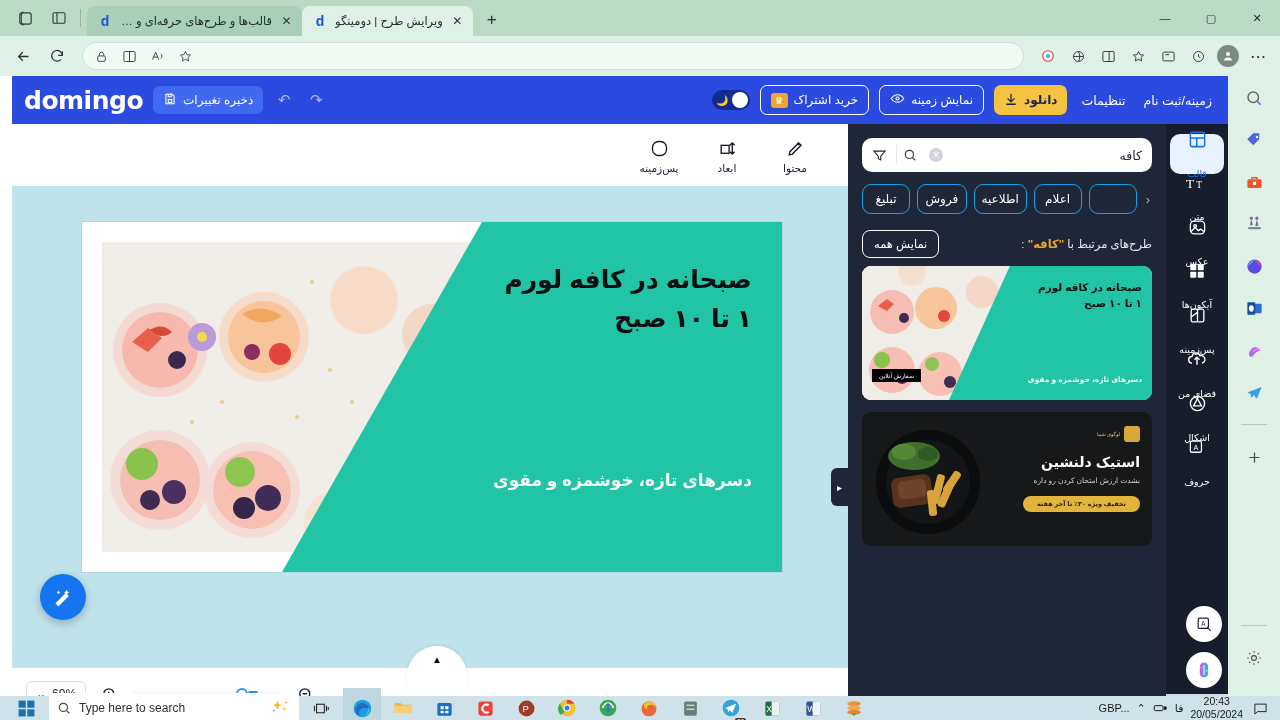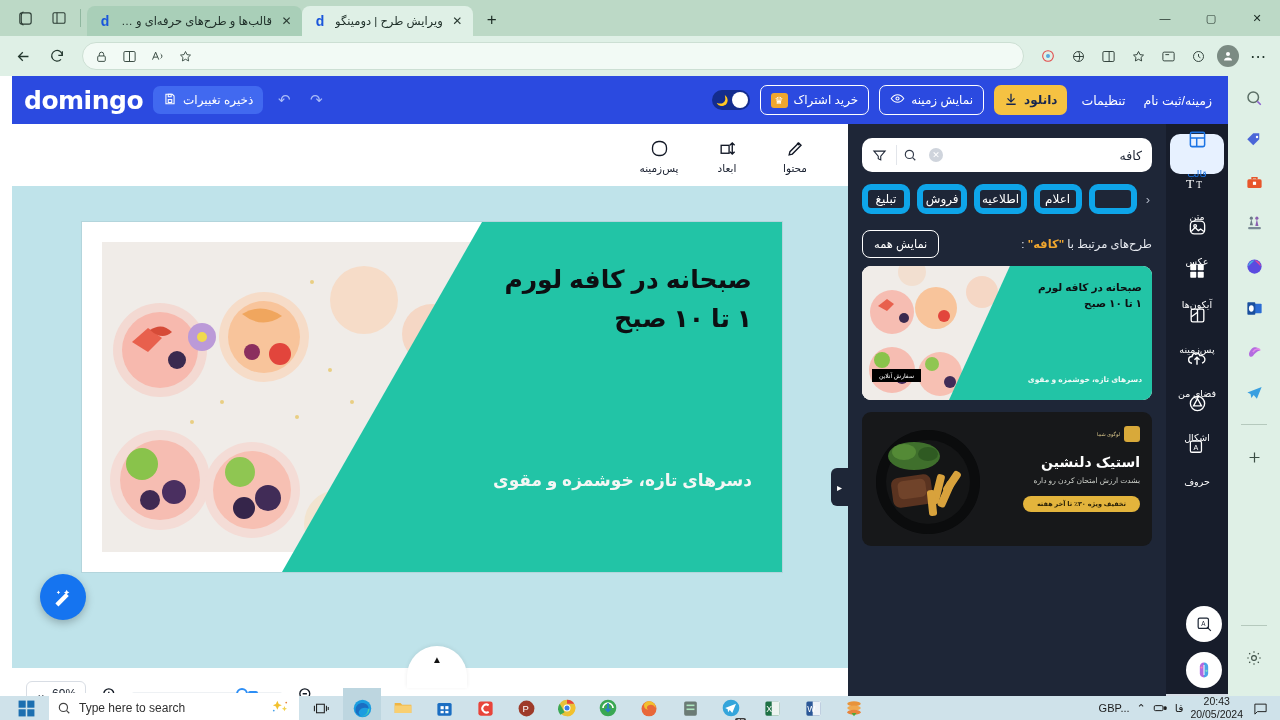--- a/index.html
+++ b/index.html
@@ -152,21 +152,21 @@
     background: #fff; border-radius: 10px; height: 34px; display: flex; align-items: center; direction: rtl;
   }
   .tpl-search .sv { flex: 1; text-align: right; font-size: 12.5px; color: #1d2433; padding: 0 10px; direction: rtl; }
   .tpl-search .sico { width: 26px; display: flex; align-items: center; justify-content: center; color: #333b4a; font-size: 13px; }
   .tpl-search .clear { width: 14px; height: 14px; border-radius: 50%; background: #cfd4dc; color: #fff; font-size: 9px; display: flex; align-items: center; justify-content: center; }
   .tpl-search .divider { width: 1px; height: 20px; background: #e2e5ea; }
   .tpl-search .filter { width: 34px; display: flex; align-items: center; justify-content: center; color: #1c2433; }
 
   .chips { display: flex; align-items: center; gap: 7px; padding: 12px 14px 0; direction: rtl; }
   .chip {
-    border: 6px solid #0ea5e9; color: #fff; border-radius: 9px; height: 30px; min-width: 48px;
+    border: 1px solid #0ea5e9; color: #fff; border-radius: 9px; height: 30px; min-width: 48px;
     display: flex; align-items: center; justify-content: center; padding: 0 12px; font-size: 12px; direction: rtl;
   }
   .chip-arrow { color: #aeb5c4; font-size: 13px; padding: 0 2px; }
   .chip-cut { width: 16px; overflow: hidden; }
 
   .results-row { display: flex; align-items: center; justify-content: space-between; padding: 16px 14px 8px; direction: rtl; }
   .results-label { font-size: 11.5px; color: #e6e9ef; direction: rtl; }
   .results-label .q { color: #f0a62e; font-weight: bold; }
   .show-all { border: 1px solid #fff; color: #fff; border-radius: 8px; height: 28px; padding: 0 11px; font-size: 11.5px; display: flex; align-items: center; }
 

